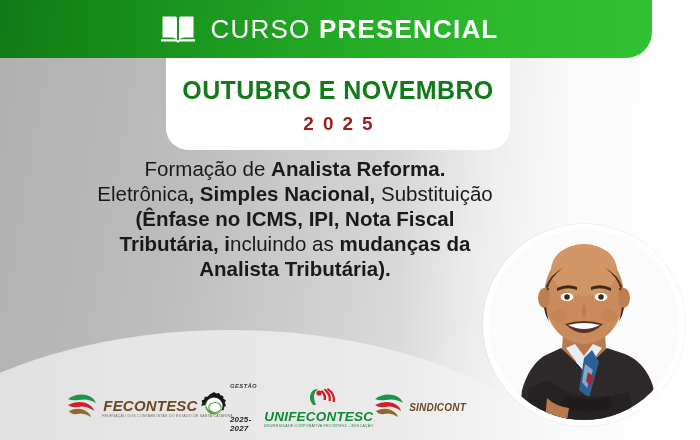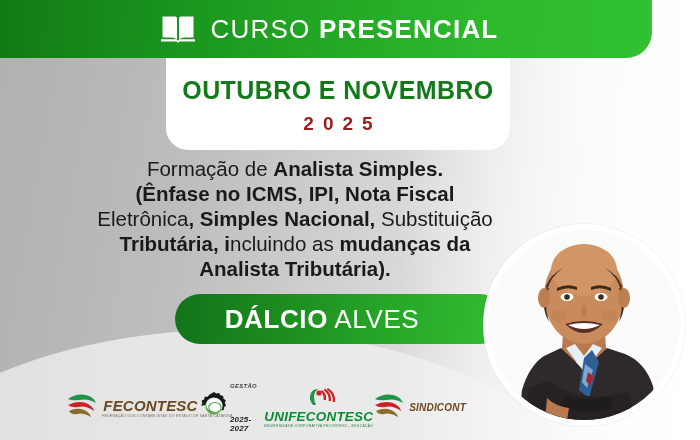--- a/index.html
+++ b/index.html
@@ -242,32 +242,27 @@
       </span>
     </div>
   </div>
 
   <div class="date-card">
     <div class="date-months">OUTUBRO E NOVEMBRO</div>
     <div class="date-year">2025</div>
   </div>
 
   <div class="body-copy">
-    <span class="line"><span>Formação de </span><b>Analista Simples.</b></span>
+    <span class="line"><span>Formação de </span><b>Analista Reforma.</b></span>
+    <span class="line"><span>Eletrônica</span><b>, Simples Nacional,</b><span> Substituição</span></span>
     <span class="line"><b>(Ênfase no ICMS, IPI, Nota Fiscal</b></span>
-    <span class="line"><span>Eletrônica</span><b>, Simples Nacional,</b><span> Substituição</span></span>
     <span class="line"><b>Tributária, i</b><span>ncluindo as </span><b>mudanças da</b></span>
     <span class="line"><b>Analista Tributária).</b></span>
   </div>
 
-  <div class="speaker-pill">
-    <span class="speaker-name">
-      <span class="bold">DÁLCIO</span><span class="light"> ALVES</span>
-    </span>
-  </div>
 
   <div class="portrait-ring">
     <div class="portrait">
       <svg viewBox="0 0 190 190" xmlns="http://www.w3.org/2000/svg">
         <rect x="0" y="0" width="190" height="190" fill="#fbfbfb"></rect>
 
         <path d="M74 104 L116 104 L118 132 L72 132 Z" fill="#b9794f"></path>
 
         <path d="M55 126 Q40 136 33 160 L30 190 L168 190 L164 156 Q156 132 136 124 L118 118 L95 140 L72 118 Z" fill="#2e2a2c"></path>
 

